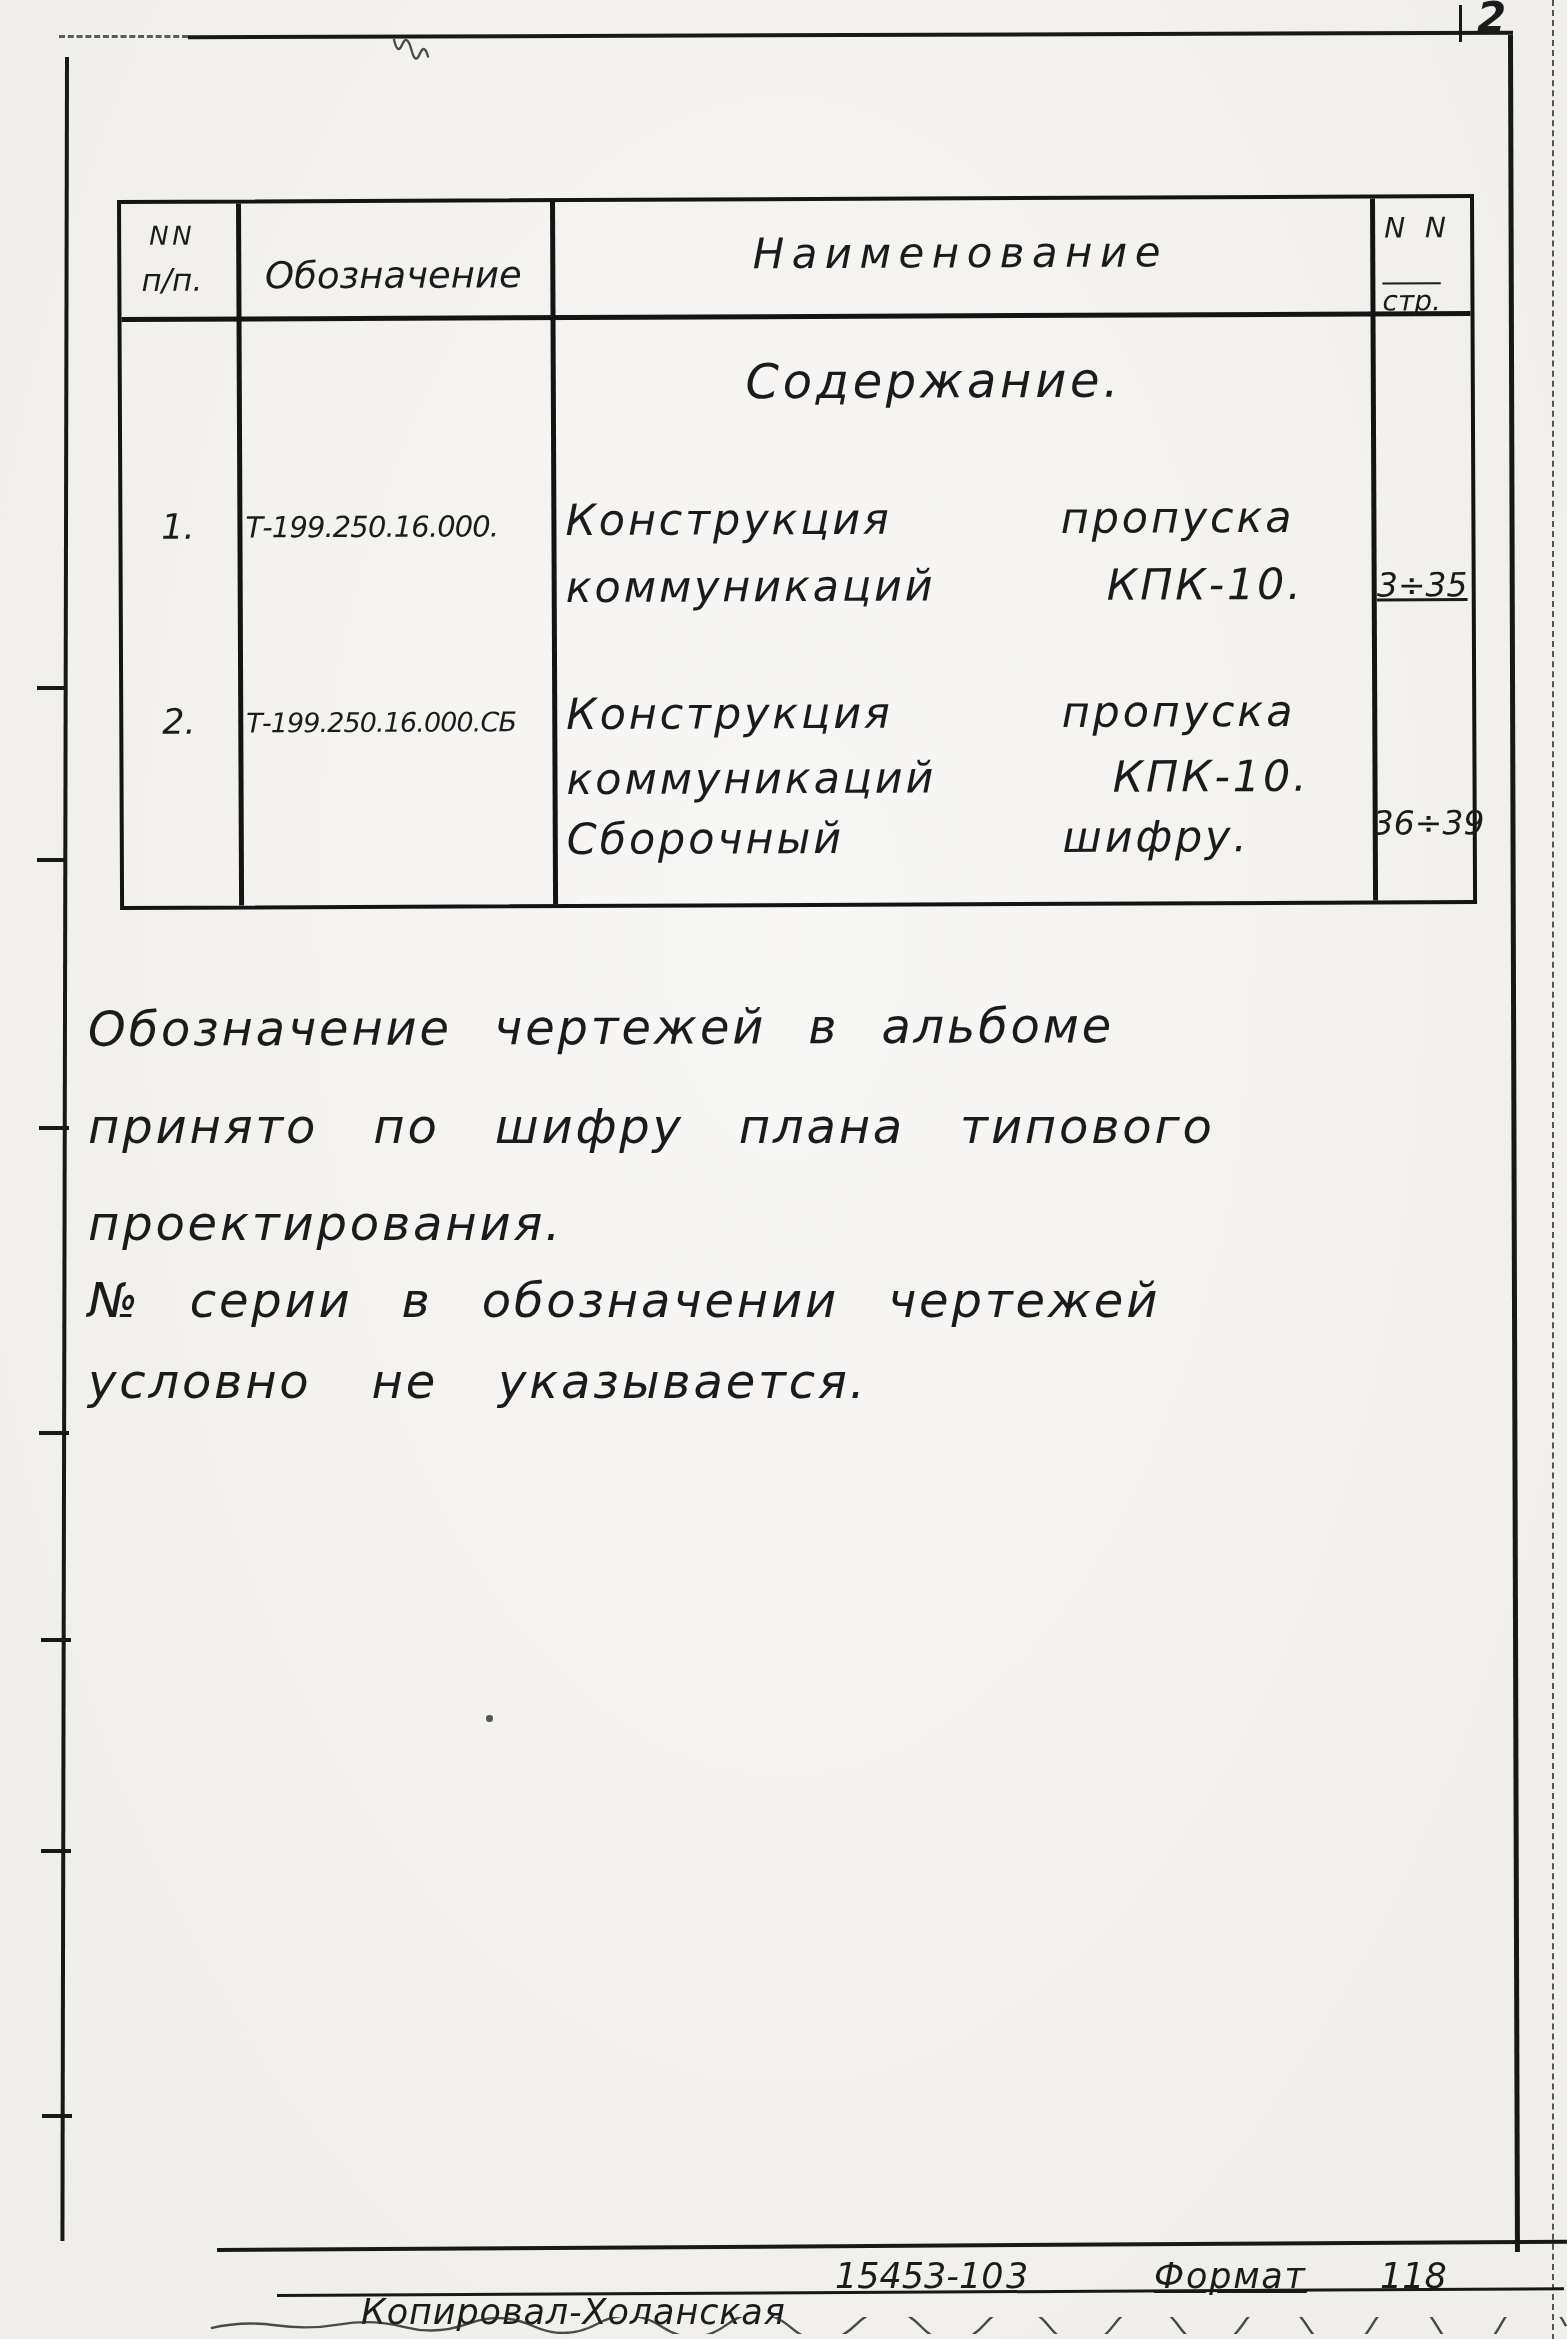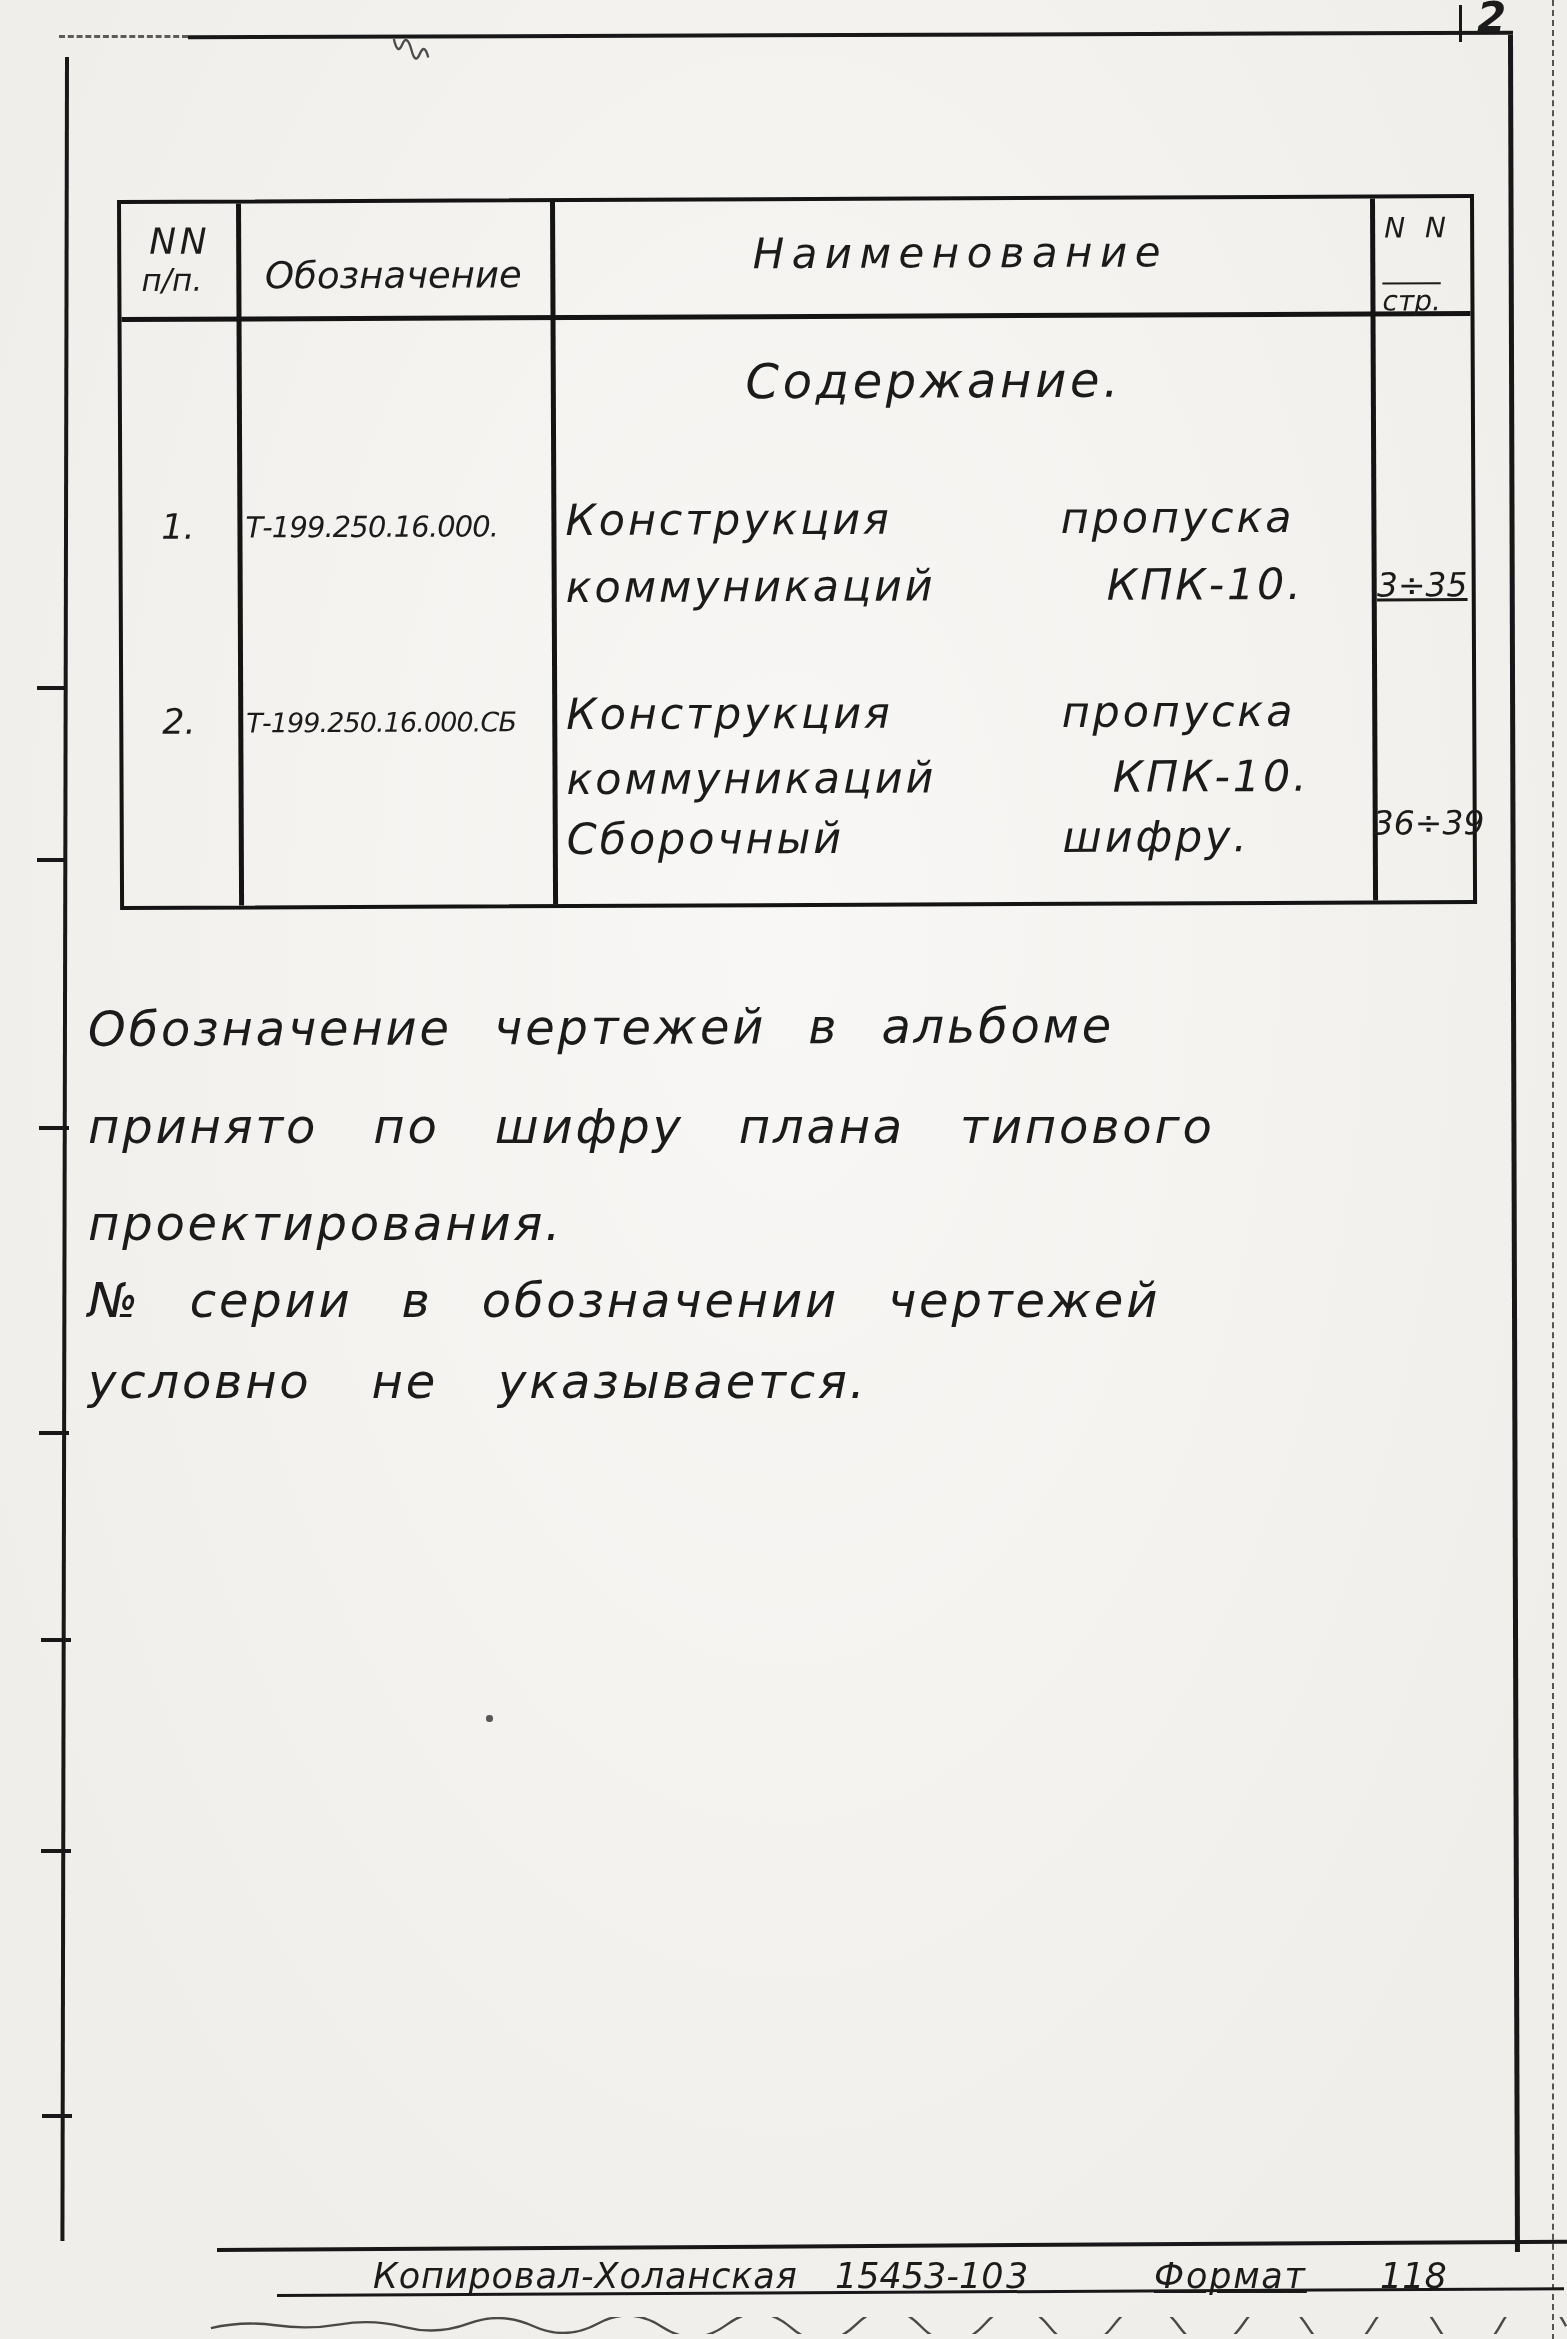--- a/index.html
+++ b/index.html
@@ -55,21 +55,21 @@
 <div class="ln" style="left:41px;top:1638px;width:29.5px;height:3.7px;"></div>
 <div class="ln" style="left:41px;top:1849px;width:29.5px;height:3.7px;"></div>
 <div class="ln" style="left:42px;top:2114px;width:29.5px;height:3.7px;"></div>
 
 <div class="doc-table">
   <div class="vline" style="left:115px;"></div>
   <div class="vline" style="left:429px;"></div>
   <div class="vline" style="left:1249px;"></div>
   <div class="hline" style="top:113px;"></div>
 
-  <div class="hdr" style="left:28px;top:16.6px;font-size:36px;letter-spacing:3.7px;">NN</div>
+  <div class="hdr" style="left:28px;top:16.6px;font-size:26px;letter-spacing:3.7px;">NN</div>
   <div class="hdr" style="left:20px;top:58px;font-size:31px;">п/п.</div>
   <div class="hdr" style="left:115px;top:51px;width:314px;text-align:center;font-size:37px;">Обозначение</div>
   <div class="hdr" style="left:429px;top:28px;width:820px;text-align:center;font-size:42px;letter-spacing:7.4px;">Наименование</div>
   <div class="hdr" style="left:1263px;top:13px;font-size:28px;letter-spacing:5.5px;">N N</div>
   <div class="hdr ovl" style="left:1261px;top:59px;font-size:28px;margin-top:27px;">стр.</div>
 
   <div class="cell" style="left:429px;top:152px;width:766px;text-align:center;font-size:48px;letter-spacing:3.7px;">Содержание.</div>
 
   <div class="cell" style="left:0;top:303px;width:111px;text-align:center;font-size:35px;">1.</div>
   <div class="cell" style="left:123px;top:307px;font-size:29px;letter-spacing:-0.9px;">Т-199.250.16.000.</div>
@@ -103,21 +103,21 @@
 <div class="noteline" style="top:999px;transform:rotate(-0.2deg);">Обозначение чертежей в альбоме</div>
 <div class="noteline" style="top:1098px;word-spacing:37px;">принято по шифру плана типового</div>
 <div class="noteline" style="top:1195px;">проектирования.</div>
 <div class="noteline" style="top:1272px;word-spacing:31px;text-align:right;">№ серии в обозначении чертежей</div>
 <div class="noteline" style="top:1353px;word-spacing:42px;">условно не указывается.</div>
 
 <div class="abs" style="left:486px;top:1715px;width:6.5px;height:6.5px;border-radius:50%;background:#3b3b3b;opacity:.85;"></div>
 
 <div class="ln" style="left:217px;top:2248px;width:1350px;height:3.7px;transform:rotate(-0.35deg);transform-origin:left center;"></div>
 
-<div class="ftxt hw" style="left:373px;letter-spacing:0.9px;">Копировал-Холанская</div>
+<div class="ftxt hw" style="left:361px;letter-spacing:0.9px;margin-top:36px;">Копировал-Холанская</div>
 <div class="ftxt hw" style="left:835px;">15453-10</div>
 <div class="ftxt hw" style="left:1006px;">3</div>
 <div class="ftxt hw" style="left:1154px;letter-spacing:1.8px;text-decoration:underline;">Формат</div>
 <div class="ftxt hw" style="left:1380px;">118</div>
 
 <div class="ln" style="left:277px;top:2294px;width:1287px;height:2.8px;transform:rotate(-0.3deg);transform-origin:left center;"></div>
 
 <svg class="abs" style="left:210px;top:2317px;" width="1357" height="16.6" viewBox="0 0 1470 18">
   <path d="M0 12 Q 35 4 70 9 T 140 8 T 210 11 T 280 7 T 350 10 T 420 7 T 490 11 T 560 8 T 630 12 T 700 8 T 770 10 T 840 7 T 910 11 T 980 8 T 1050 10 T 1120 7 T 1190 11 T 1260 8 T 1330 10 T 1400 7 T 1470 10" fill="none" stroke="#2c2c2c" stroke-width="2.6" opacity=".85"></path>
 </svg>

